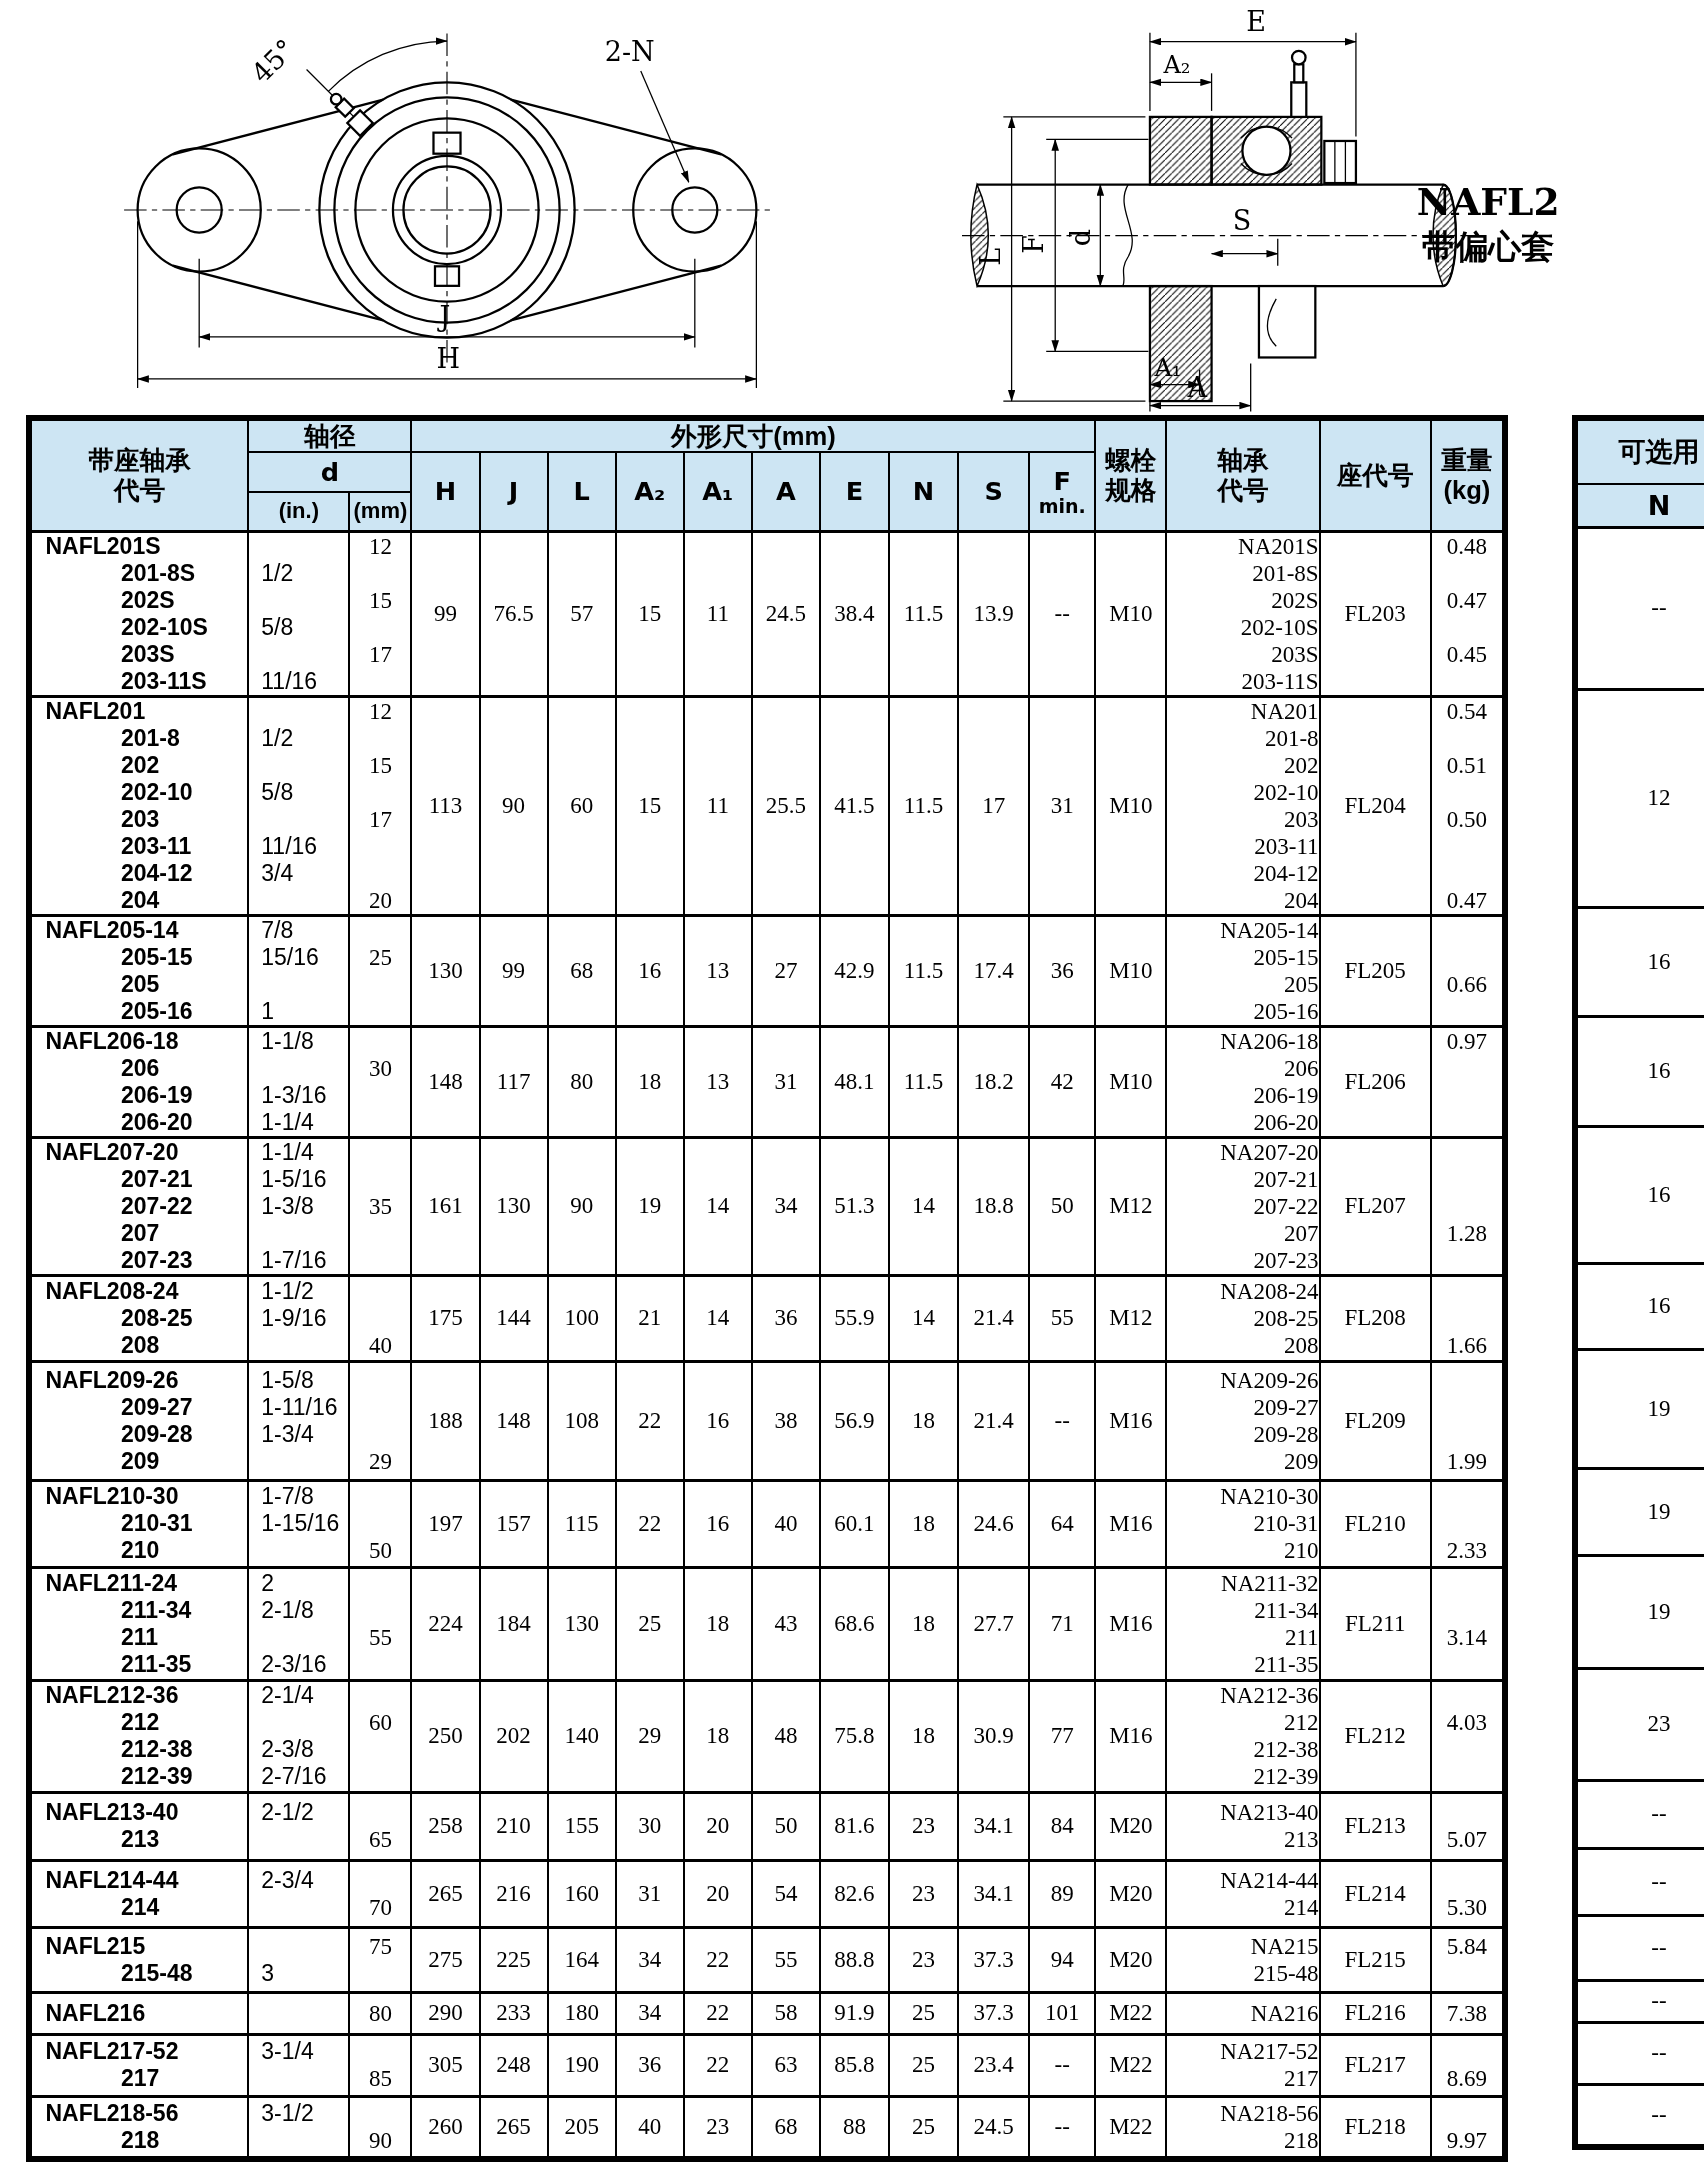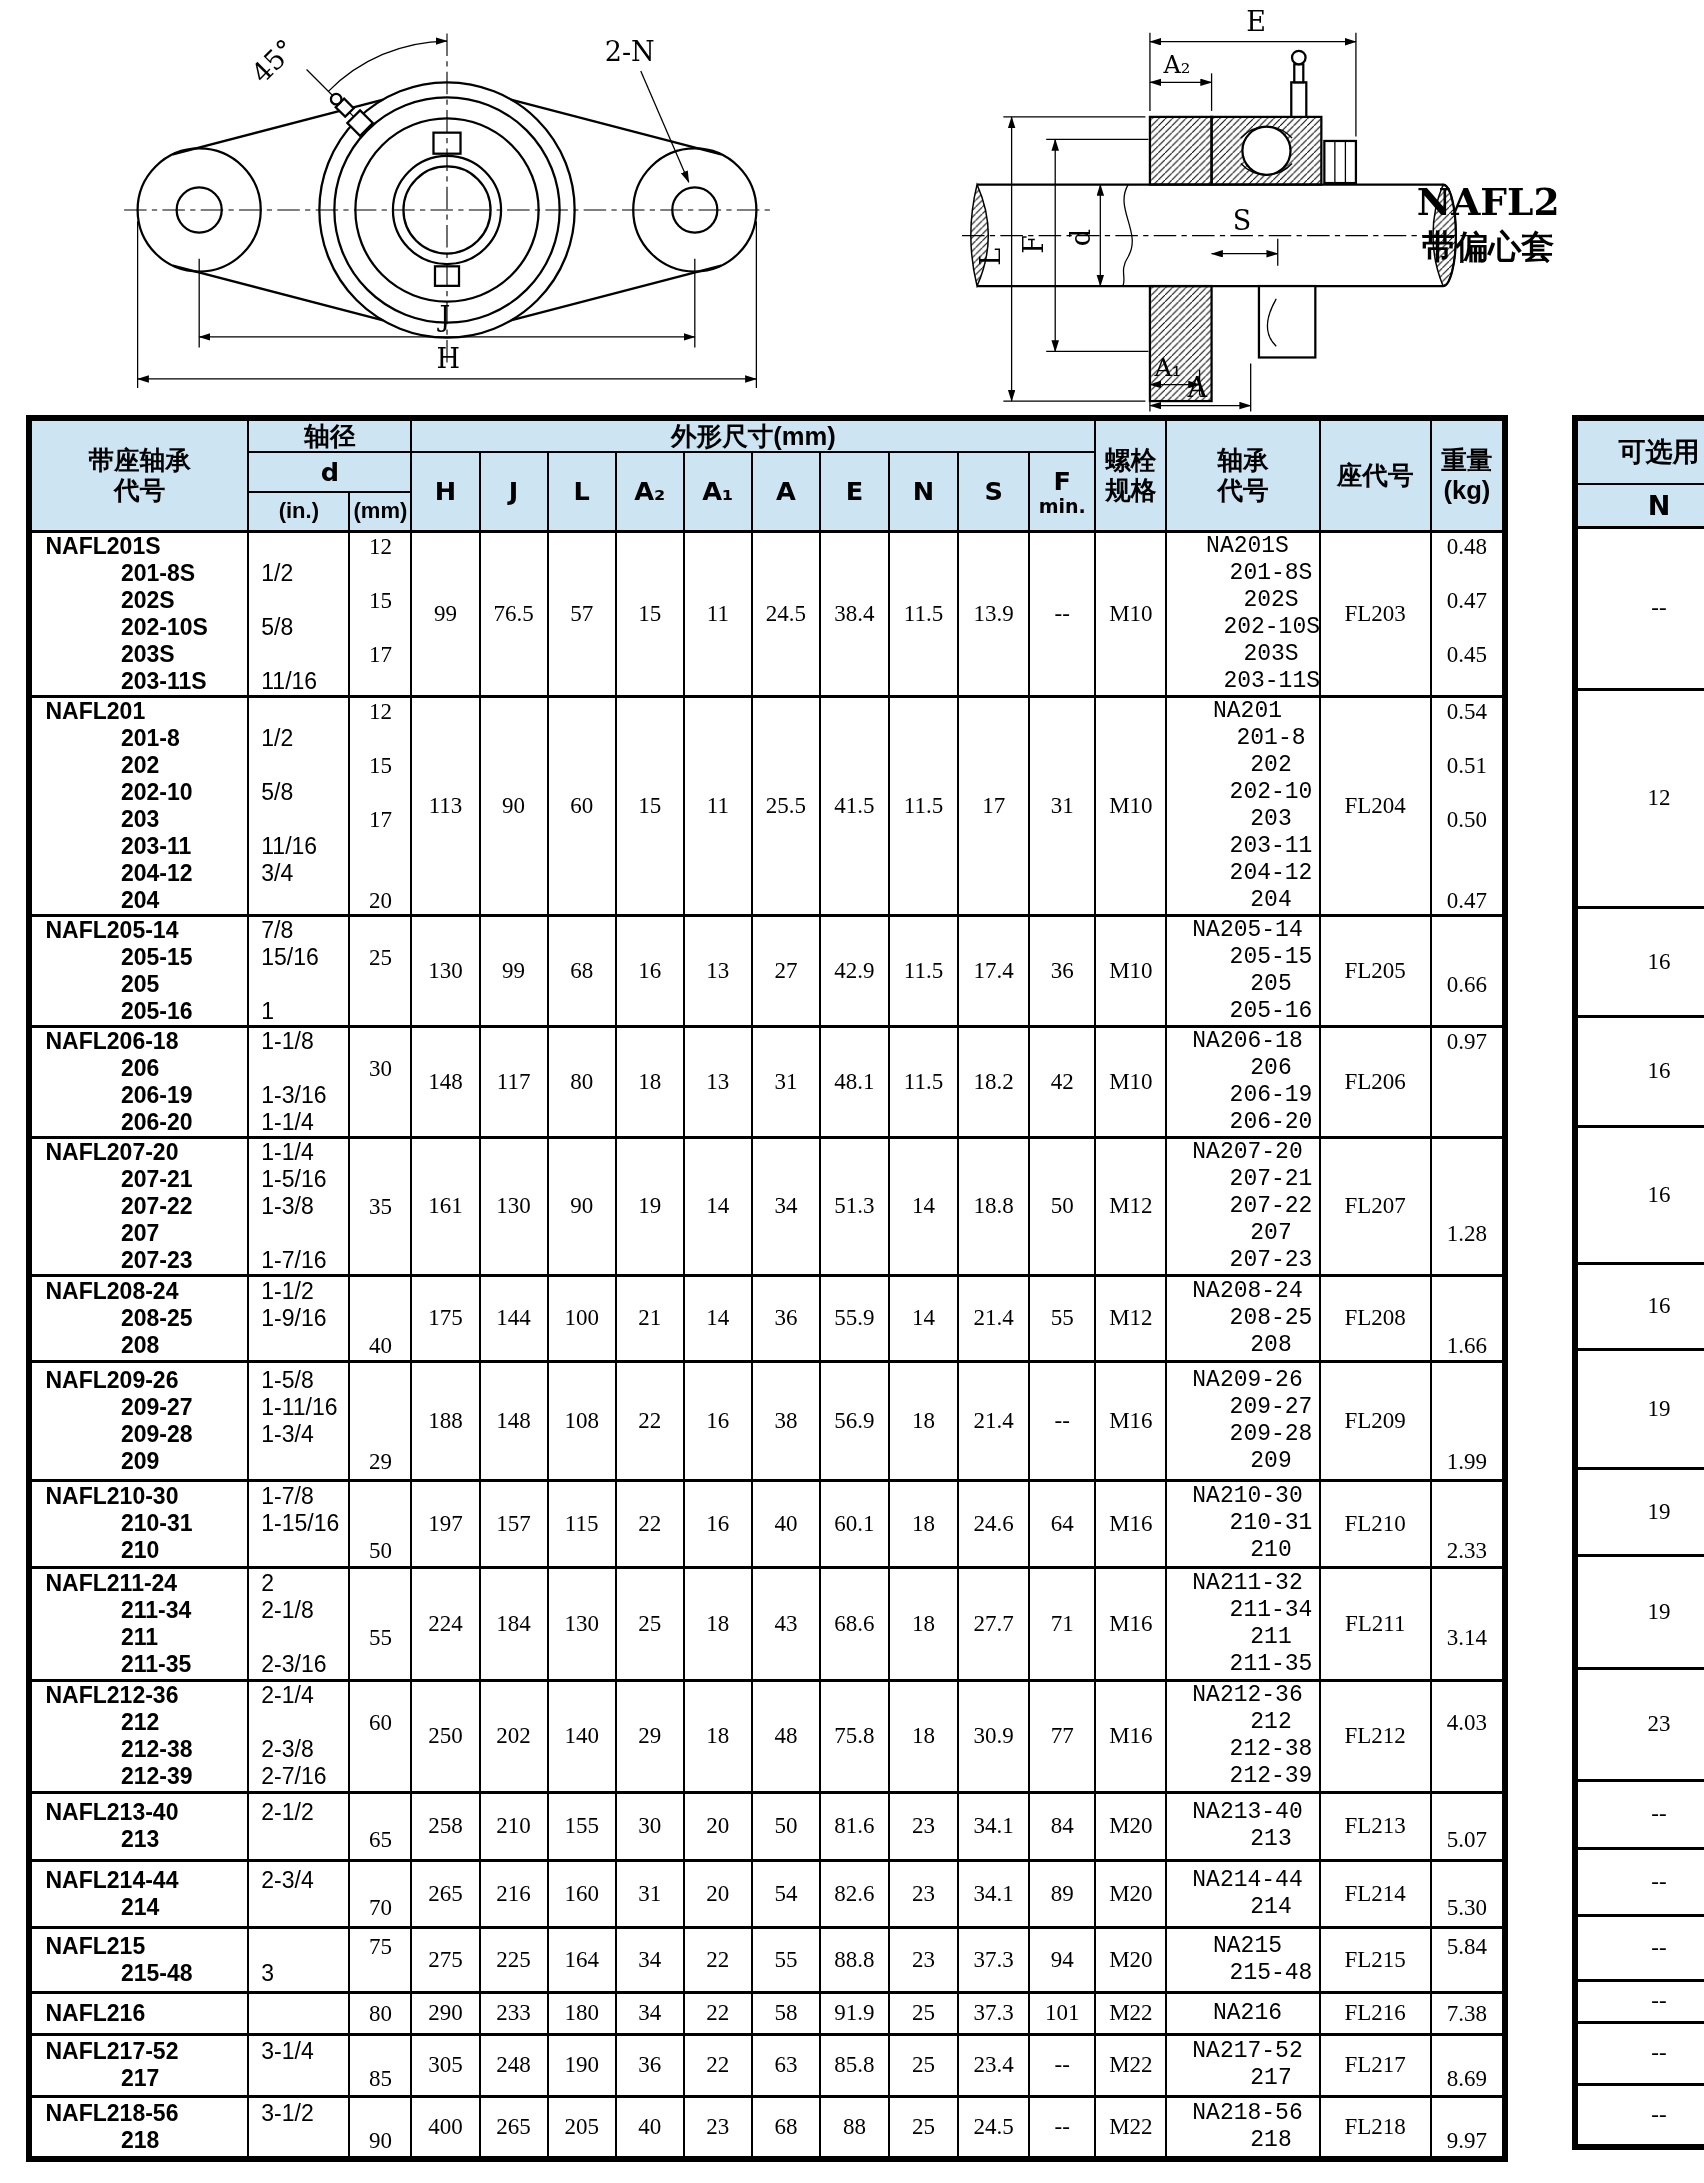--- a/index.html
+++ b/index.html
@@ -31,21 +31,21 @@
   .h-min{font-size:19px;font-weight:bold;line-height:21px;}
   th{text-align:center;}
 
   .stack{display:block;}
   .ln{height:27px;line-height:27px;white-space:nowrap;overflow:visible;font-size:23px;}
   .c-des .ln{font-family:"Liberation Sans",sans-serif;font-weight:bold;text-align:left;padding-left:13.5px;}
   .c-des .ln.ind{padding-left:89px;}
   .c-inch .ln{font-family:Liberation Sans, sans-serif;text-align:left;padding-left:12px;}
   .c-mm .ln{font-family:"Liberation Serif","DejaVu Serif",serif;text-align:center;}
   .c-dim,.c-bolt,.c-housing{font-family:"Liberation Serif","DejaVu Serif",serif;font-size:23px;text-align:center;}
-  .c-brg .ln{font-family:Liberation Mono, monospace;text-align:center;padding-left:9px;}
+  .c-brg .ln{font-family:Liberation Serif, serif;text-align:right;padding-left:9px;}
   .c-brg .ln.ind2{padding-left:56px;}
   .c-wt .ln{font-family:"Liberation Serif","DejaVu Serif",serif;text-align:center;}
   .c-opt{font-family:"Liberation Serif","DejaVu Serif",serif;font-size:23px;text-align:center;}
   #opt-table th{font-size:27px;}
 </style>
 </head>
 <body>
 
 <div class="page">
 
@@ -1045,21 +1045,21 @@
               <div class="ln inch-ln">3-1/2</div>
               <div class="ln inch-ln"></div>
             </div>
           </td>
           <td class="c-mm">
             <div class="stack">
               <div class="ln mm-ln"></div>
               <div class="ln mm-ln">90</div>
             </div>
           </td>
-          <td class="c-dim">400</td>
+          <td class="c-dim">260</td>
           <td class="c-dim">265</td>
           <td class="c-dim">205</td>
           <td class="c-dim">40</td>
           <td class="c-dim">23</td>
           <td class="c-dim">68</td>
           <td class="c-dim">88</td>
           <td class="c-dim">25</td>
           <td class="c-dim">24.5</td>
           <td class="c-dim">--</td>
           <td class="c-bolt">M22</td>

